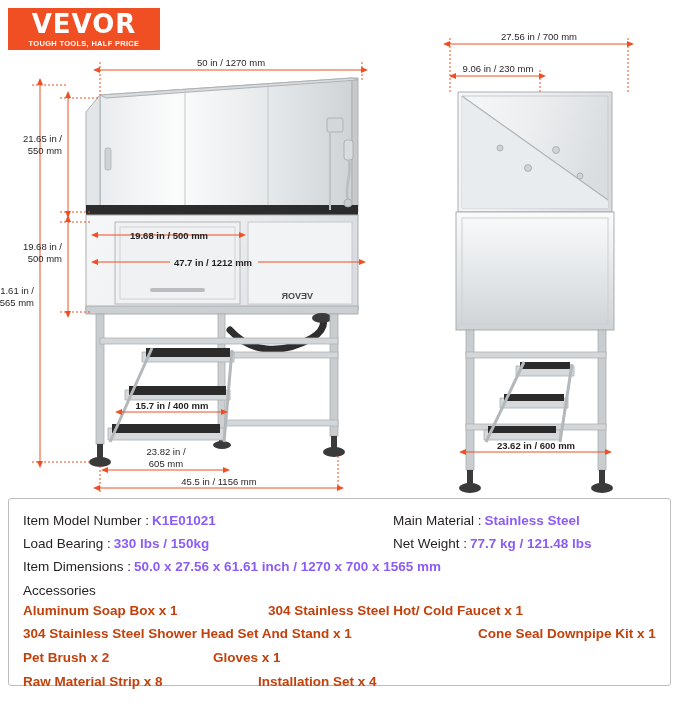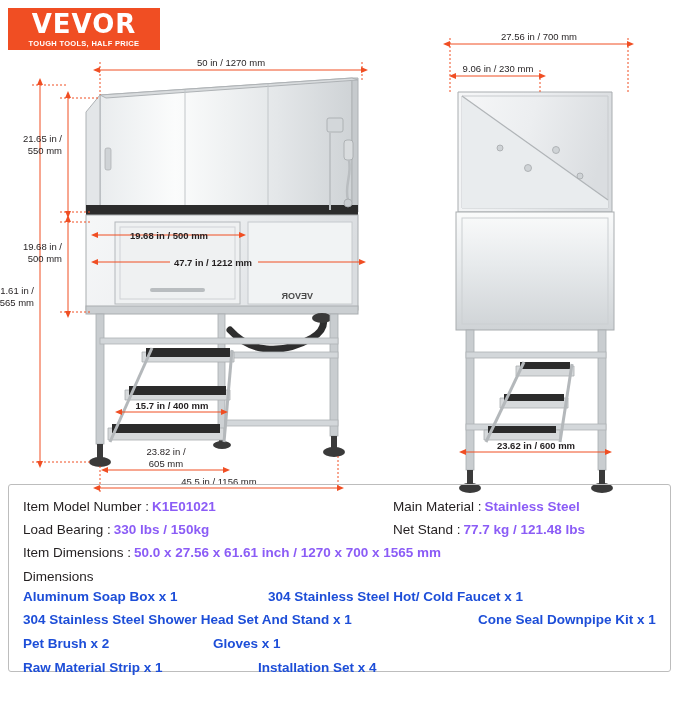--- a/index.html
+++ b/index.html
@@ -56,21 +56,21 @@
     top: 0;
     width: 679px;
     height: 500px;
   }
   .drawing svg { display: block; }
 
   
   .spec-box {
     position: absolute;
     left: 8px;
-    top: 484px;
+    top: 498px;
     width: 663px;
     height: 188px;
     border: 1px solid #bdbdbd;
     border-radius: 3px;
     box-sizing: border-box;
     padding: 12px 14px 24px 14px;
   }
   .spec-row {
     display: flex;
     font-size: 13.5px;
@@ -88,21 +88,21 @@
 
   .acc-head {
     font-size: 13.5px;
     margin-top: 5px;
     margin-bottom: 2px;
     color: #231f20;
   }
   .acc-row {
     display: flex;
     font-size: 13.5px;
-    color: #1d4ed8;
+    color: #c2410c;
     font-weight: bold;
     line-height: 1.6;
     margin-bottom: 2px;
   }
   .acc-item { white-space: nowrap; }
 </style>
 </head>
 <body>
 
 <div class="page">
@@ -335,46 +335,46 @@
         <span class="spec-value">Stainless Steel</span>
       </div>
     </div>
 
     <div class="spec-row">
       <div class="spec-col left">
         <span class="spec-label">Load Bearing :</span>
         <span class="spec-value">330 lbs / 150kg</span>
       </div>
       <div class="spec-col">
-        <span class="spec-label">Net Stand :</span>
+        <span class="spec-label">Net Weight :</span>
         <span class="spec-value">77.7 kg / 121.48 lbs</span>
       </div>
     </div>
 
     <div class="spec-full spec-col">
       <span class="spec-label">Item Dimensions :</span>
       <span class="spec-value">50.0 x 27.56 x 61.61 inch / 1270 x 700 x 1565 mm</span>
     </div>
 
-    <div class="acc-head">Dimensions</div>
+    <div class="acc-head">Accessories</div>
 
     <div class="acc-row">
       <span class="acc-item" style="width:245px">Aluminum Soap Box x 1</span>
       <span class="acc-item">304 Stainless Steel Hot/ Cold Faucet x 1</span>
     </div>
 
     <div class="acc-row">
       <span class="acc-item" style="width:455px">304 Stainless Steel Shower Head Set And Stand  x 1</span>
       <span class="acc-item">Cone Seal Downpipe Kit x 1</span>
     </div>
 
     <div class="acc-row">
       <span class="acc-item" style="width:190px">Pet Brush x 2</span>
       <span class="acc-item">Gloves x 1</span>
     </div>
 
     <div class="acc-row">
-      <span class="acc-item" style="width:235px">Raw Material Strip x 1</span>
+      <span class="acc-item" style="width:235px">Raw Material Strip x 8</span>
       <span class="acc-item" style="width:225px">Installation Set x 4</span>
     </div>
 
   </div>
 </div>
 
 </body></html>

